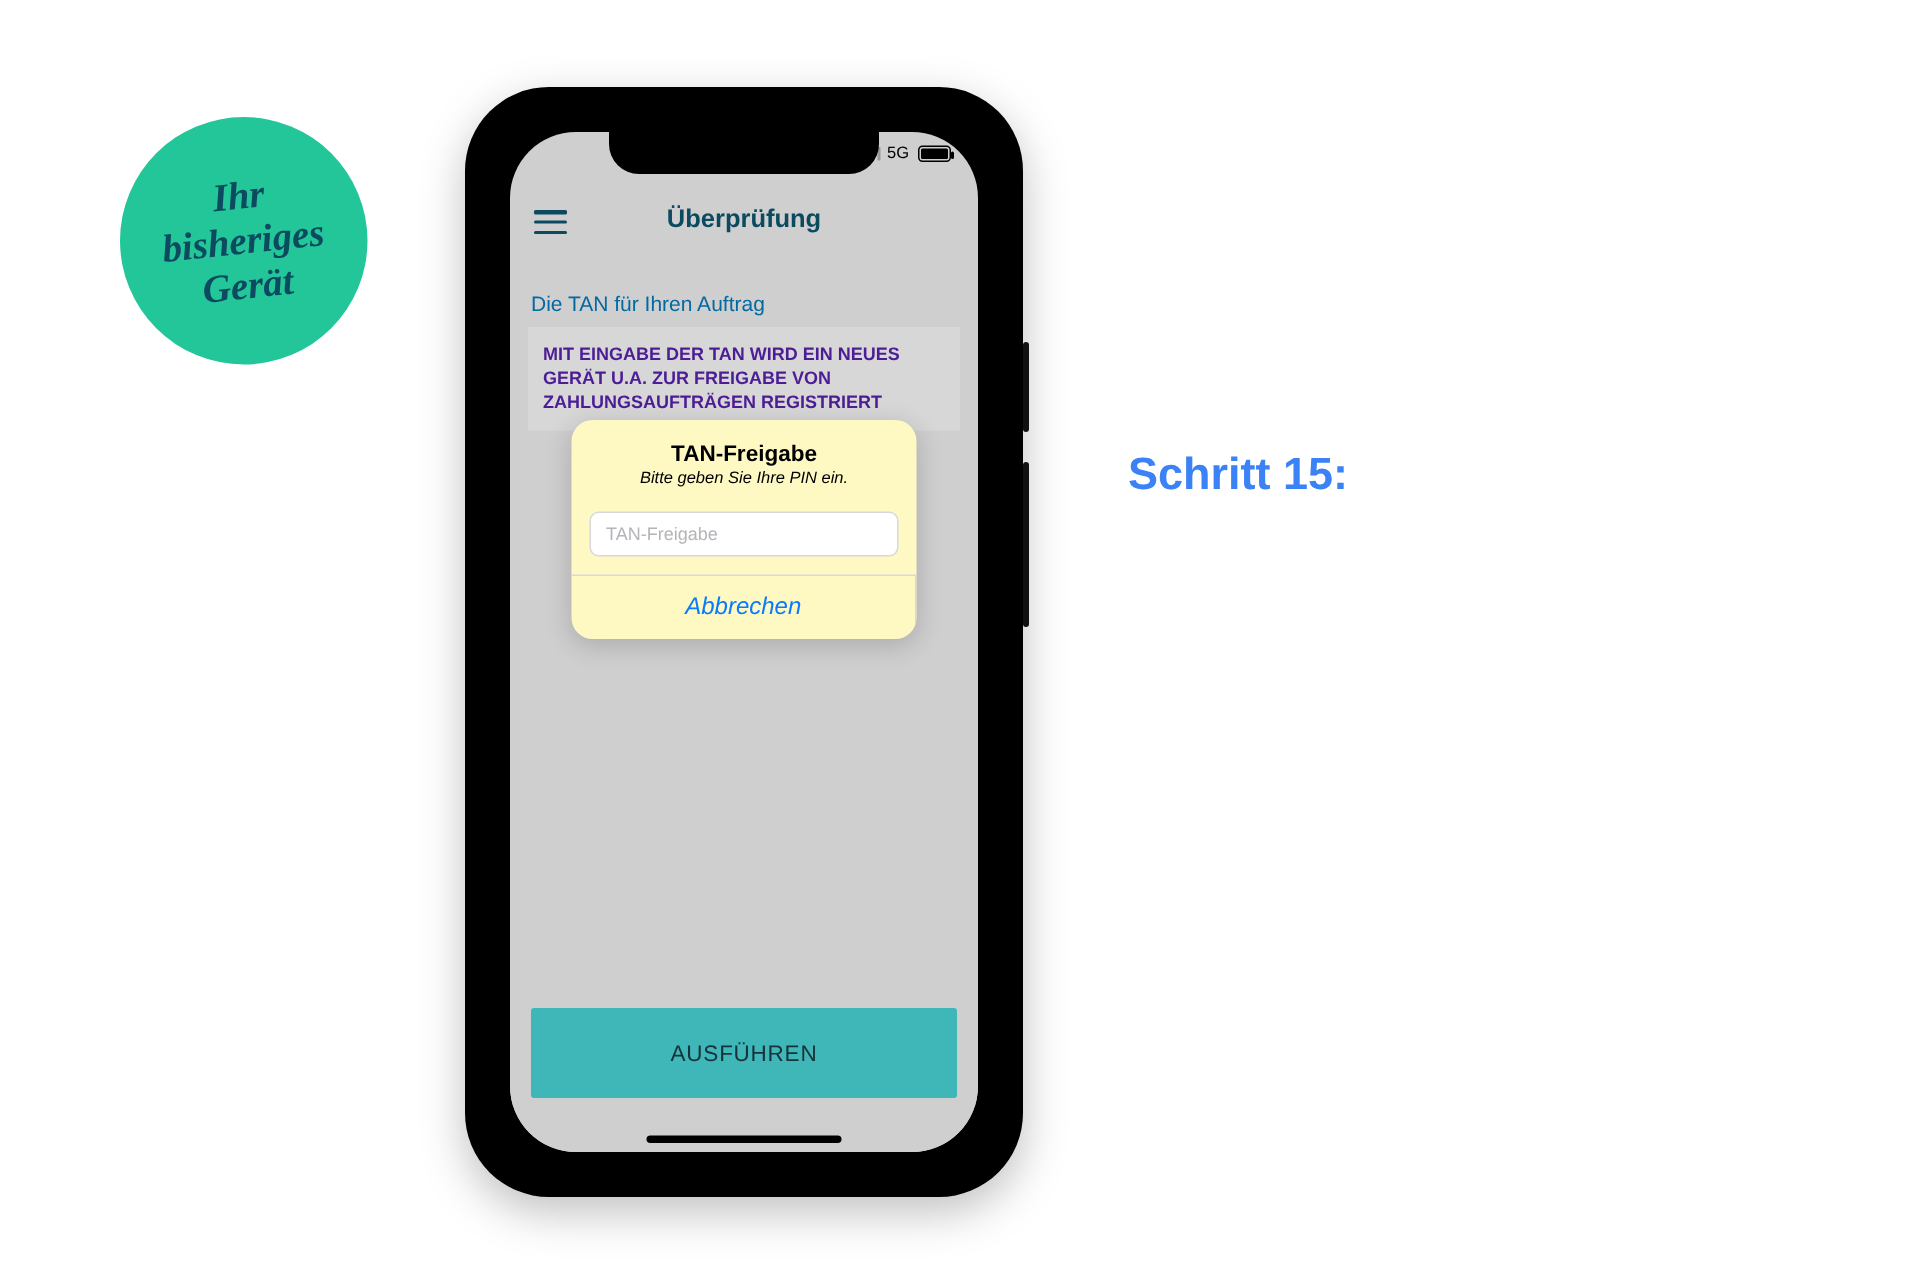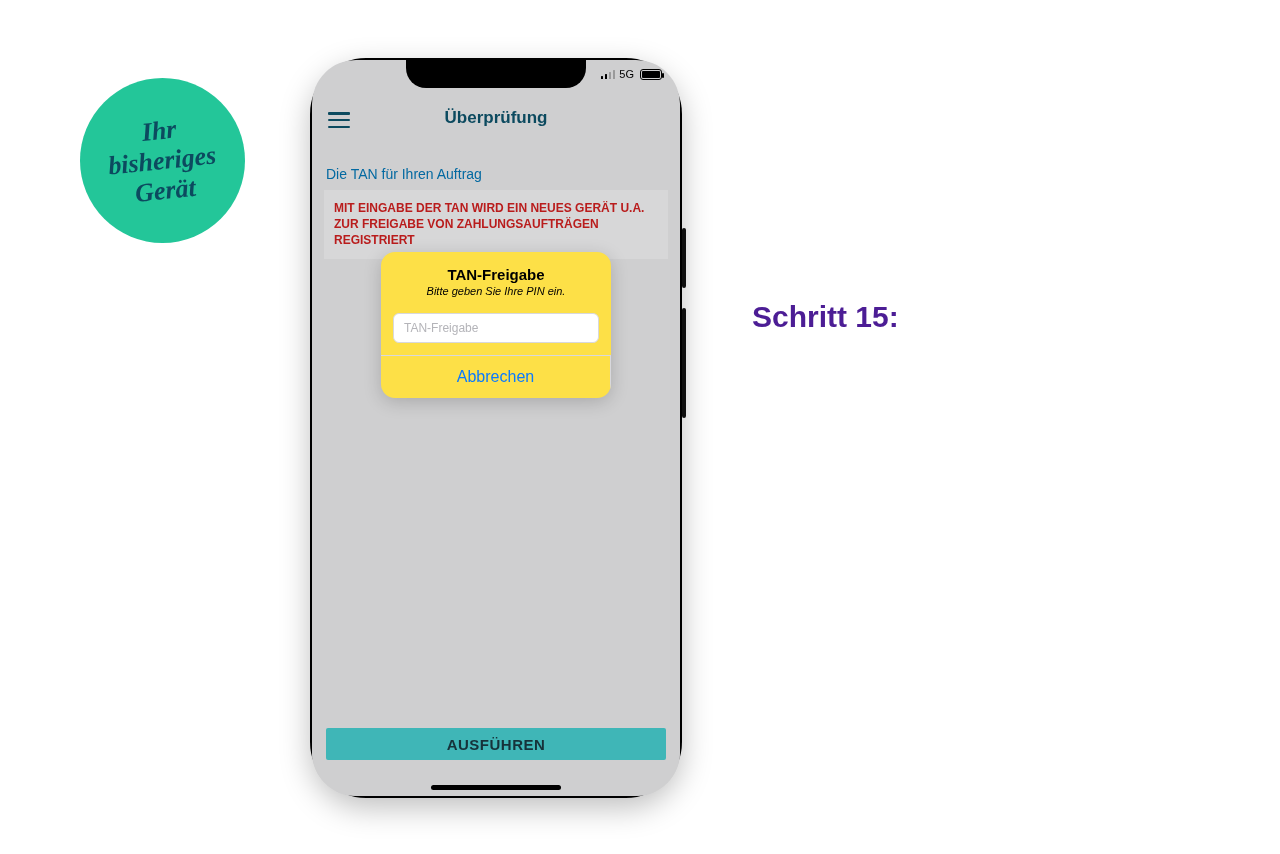--- a/index.html
+++ b/index.html
@@ -31,21 +31,21 @@
 
   
   .phone {
     position: absolute;
     left: 310px;
     top: 58px;
     width: 372px;
     height: 740px;
     background: #000;
     border-radius: 56px;
-    padding: 2px;
+    padding: 30px;
     box-shadow: 0 10px 30px rgba(0,0,0,.25);
   }
   .phone::before {
     content: "";
     position: absolute;
     right: -4px;
     top: 170px;
     width: 4px;
     height: 60px;
     background: #111;
@@ -190,32 +190,32 @@
     padding: 14px 14px 8px 14px;
     font-size: 14px;
     color: #0369a1;
   }
   .warning {
     margin: 0 12px;
     background: #d7d7d8;
     padding: 10px 10px;
     font-size: 12px;
     font-weight: 700;
-    color: #b91c1c;
+    color: #4c1d95;
     line-height: 1.35;
   }
 
   
   .dialog {
     position: absolute;
     top: 192px;
     left: 50%;
     transform: translateX(-50%);
     width: 230px;
-    background: #fde047;
+    background: #fef9c3;
     border-radius: 14px;
     box-shadow: 0 4px 18px rgba(0,0,0,.18);
     overflow: hidden;
     z-index: 20;
   }
   .dialog-head {
     padding: 14px 14px 10px 14px;
     text-align: center;
   }
   .dialog-title {
@@ -247,48 +247,48 @@
     display: flex;
     border-top: 1px solid #d8d8dc;
   }
   .dialog-buttons div {
     flex: 1;
     text-align: center;
     padding: 12px 0;
     font-size: 16px;
     color: #0a7aff;
   }
-  .dialog-buttons div:first-child { border-right: 1px solid #d8d8dc; }
+  .dialog-buttons div:first-child { border-right: 1px solid #d8d8dc; font-style: italic; }
   .dialog-buttons div.ok { font-weight: 600; }
 
   
   .exec-btn {
     position: absolute;
     left: 14px; right: 14px;
     bottom: 36px;
-    height: 32px;
+    height: 60px;
     background: #3fb6b7;
     color: #16323a;
-    font-weight: 700;
+    font-weight: 400;
     font-size: 15px;
     letter-spacing: .5px;
     display: flex;
     align-items: center;
     justify-content: center;
     border-radius: 2px;
     text-align: right;
   }
 
   
   .instruction {
     position: absolute;
     left: 752px;
     top: 300px;
     width: 450px;
-    color: #4c1d95;
+    color: #3b82f6;
   }
   .instruction h2 {
     font-size: 30px;
     font-weight: 700;
     margin-bottom: 48px;
   }
   .instruction p {
     font-size: 30px;
     line-height: 1.2;
     font-weight: 400;

